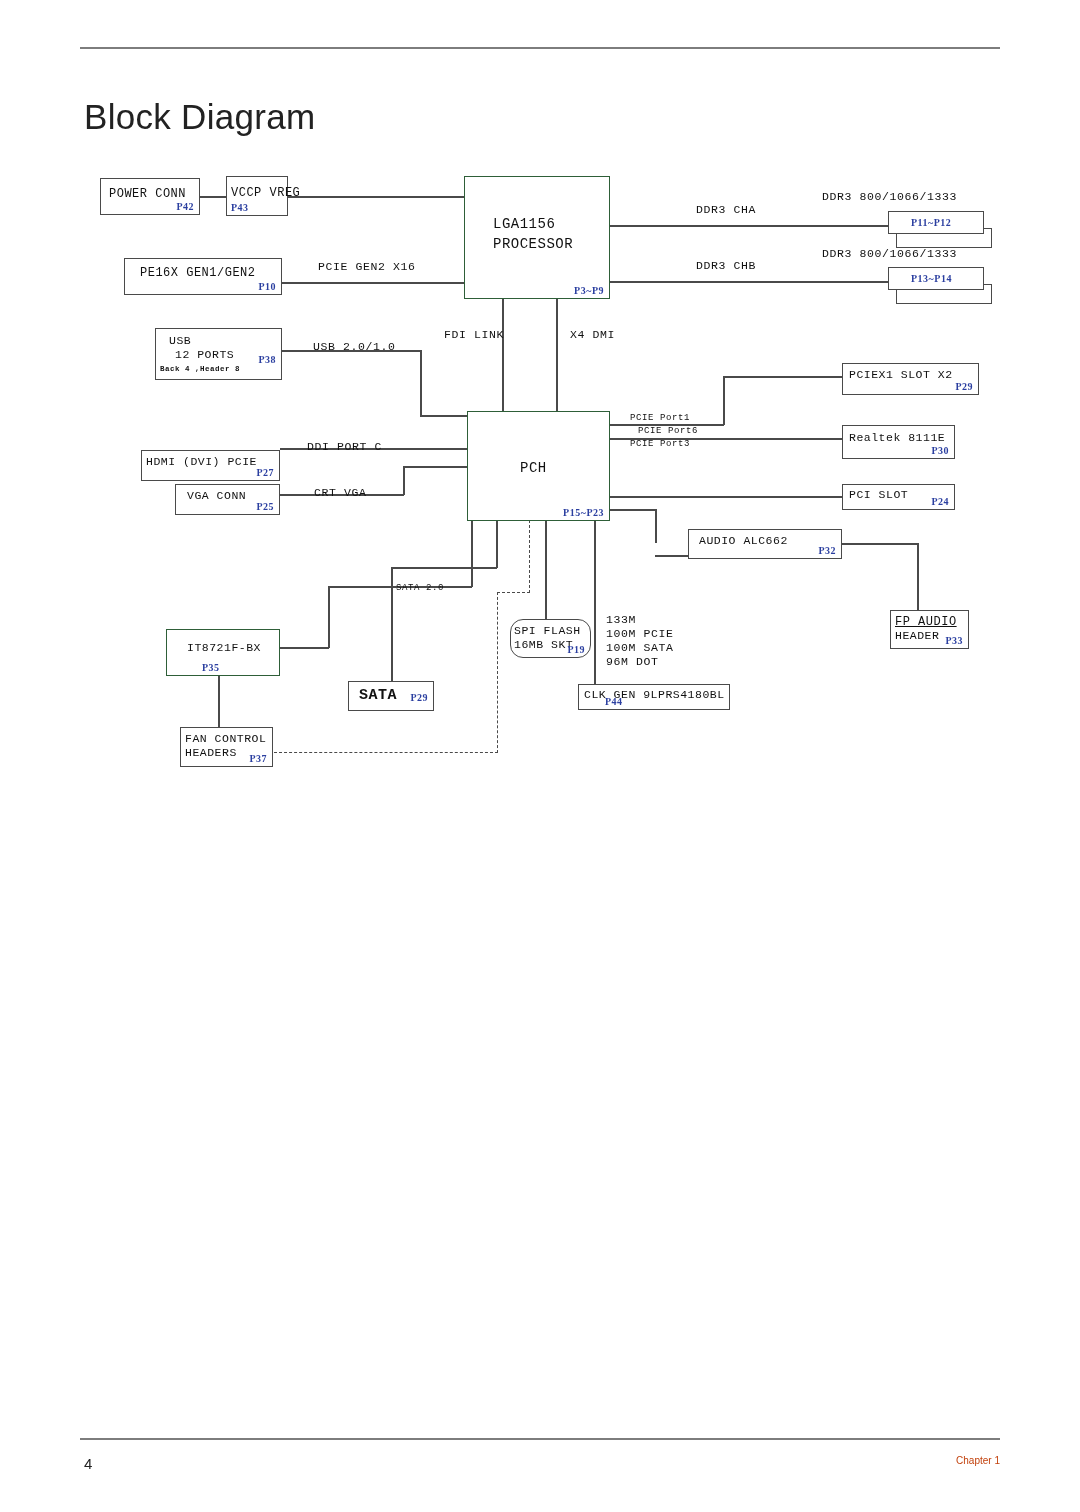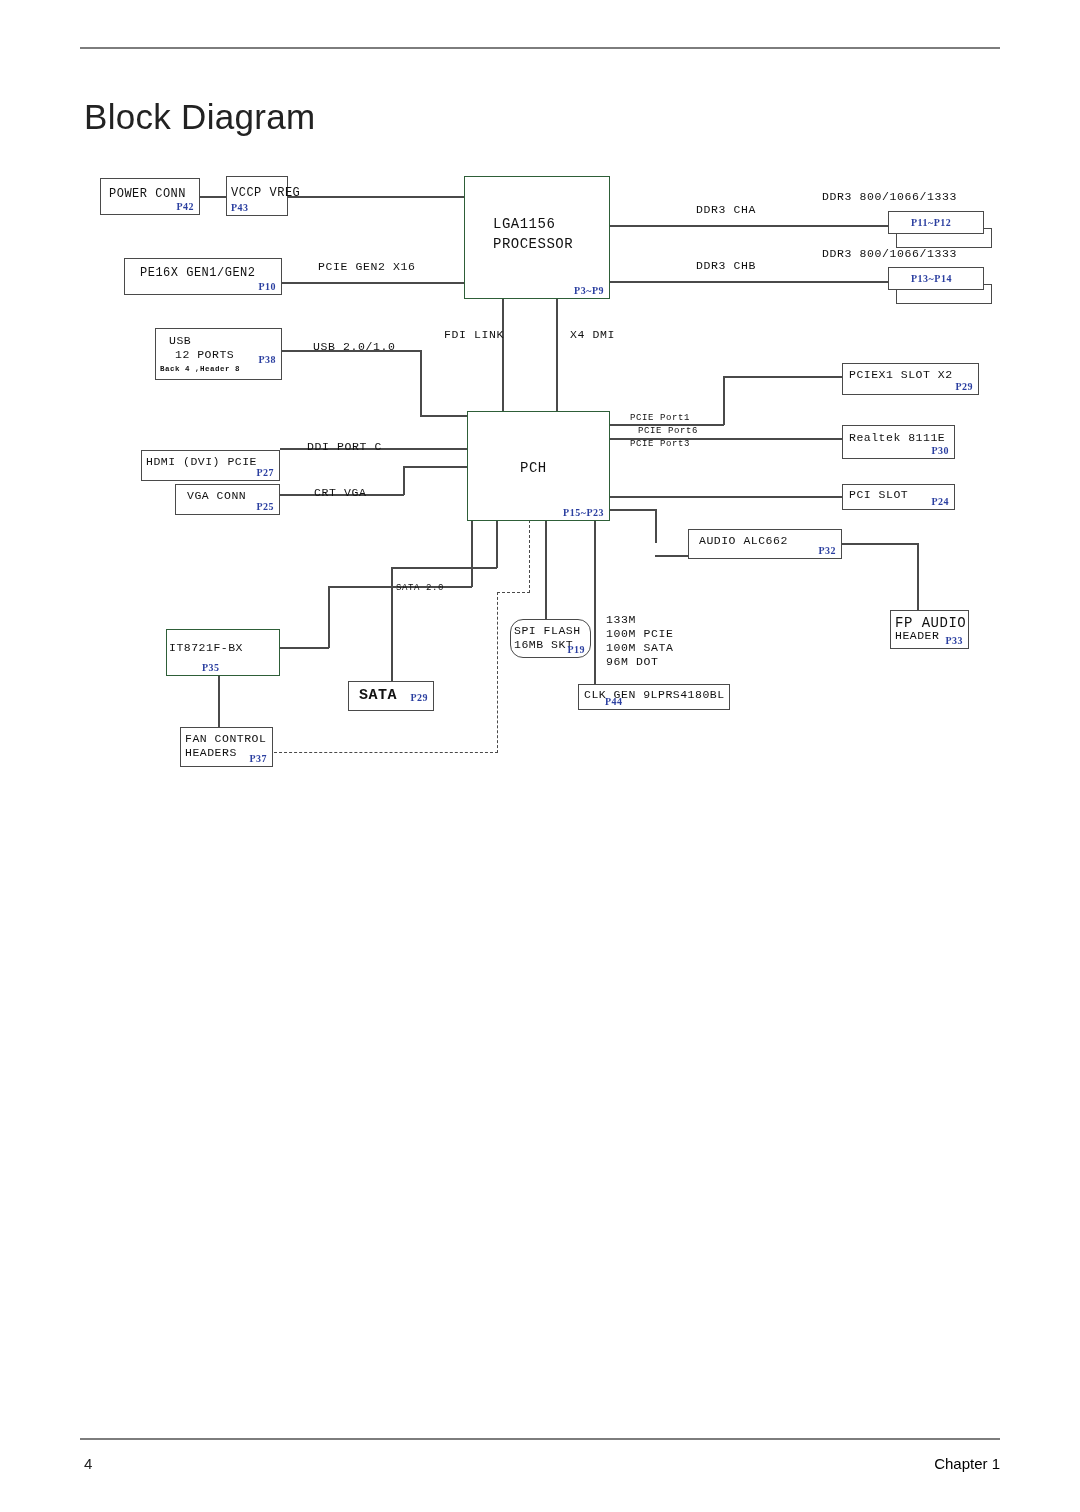--- a/index.html
+++ b/index.html
@@ -47,22 +47,22 @@
     position: absolute;
     left: 84px;
     top: 1455px;
     font-size: 15px;
     color: #222;
   }
   .footer-chapter {
     position: absolute;
     right: 80px;
     top: 1455px;
-    font-size: 15px;
-    color: #000000;
+    font-size: 10px;
+    color: #c2410c;
   }
 
   
   #diagram {
     position: absolute;
     left: 0;
     top: 0;
     width: 1080px;
     height: 1512px;
   }
@@ -271,38 +271,38 @@
       <div class="t" style="left:11px; top:4px; font-size:11.5px;">VGA CONN</div>
       <div class="pin">P25</div>
     </div>
 
     <div class="blk" style="left:688px; top:529px; width:154px; height:30px;">
       <div class="t" style="left:10px; top:4px; font-size:11.5px;">AUDIO ALC662</div>
       <div class="pin">P32</div>
     </div>
 
     <div class="blk" style="left:890px; top:610px; width:79px; height:39px;">
-      <div class="t" style="left:4px; top:4px; font-size:14px;">FP AUDIO</div>
+      <div class="t" style="left:4px; top:4px; font-size:12px;text-decoration:underline;">FP AUDIO</div>
       <div class="t" style="left:4px; top:18px; font-size:11.5px;">HEADER</div>
       <div class="pin">P33</div>
     </div>
 
     <div class="blk" style="left:510px; top:619px; width:81px; height:39px;border-radius:13px;">
       <div class="t" style="left:3px; top:4px; font-size:11.5px;">SPI FLASH</div>
       <div class="t" style="left:3px; top:18px; font-size:11.5px;">16MB SKT</div>
       <div class="pin">P19</div>
     </div>
 
     <div class="blk" style="left:578px; top:684px; width:152px; height:26px;">
       <div class="t" style="left:5px; top:3px; font-size:11.5px;">CLK GEN 9LPRS4180BL</div>
       <div class="pin" style="left:26px; right:auto;">P44</div>
     </div>
 
     <div class="blk green" style="left:166px; top:629px; width:114px; height:47px;">
-      <div class="t" style="left:2px; top:11px; font-size:11.5px;">IT8721F-BX</div>
+      <div class="t" style="left:20px; top:11px; font-size:11.5px;">IT8721F-BX</div>
       <div class="pin" style="left:35px; right:auto;">P35</div>
     </div>
 
     <div class="blk" style="left:348px; top:681px; width:86px; height:30px;padding-left:6px;">
       <div class="t" style="left:10px; top:5px; font-size:15px; font-weight:bold;">SATA</div>
       <div class="pin" style="bottom:7px;">P29</div>
     </div>
 
     <div class="blk" style="left:180px; top:727px; width:93px; height:40px;">
       <div class="t" style="left:4px; top:4px; font-size:11.5px;">FAN CONTROL</div>

